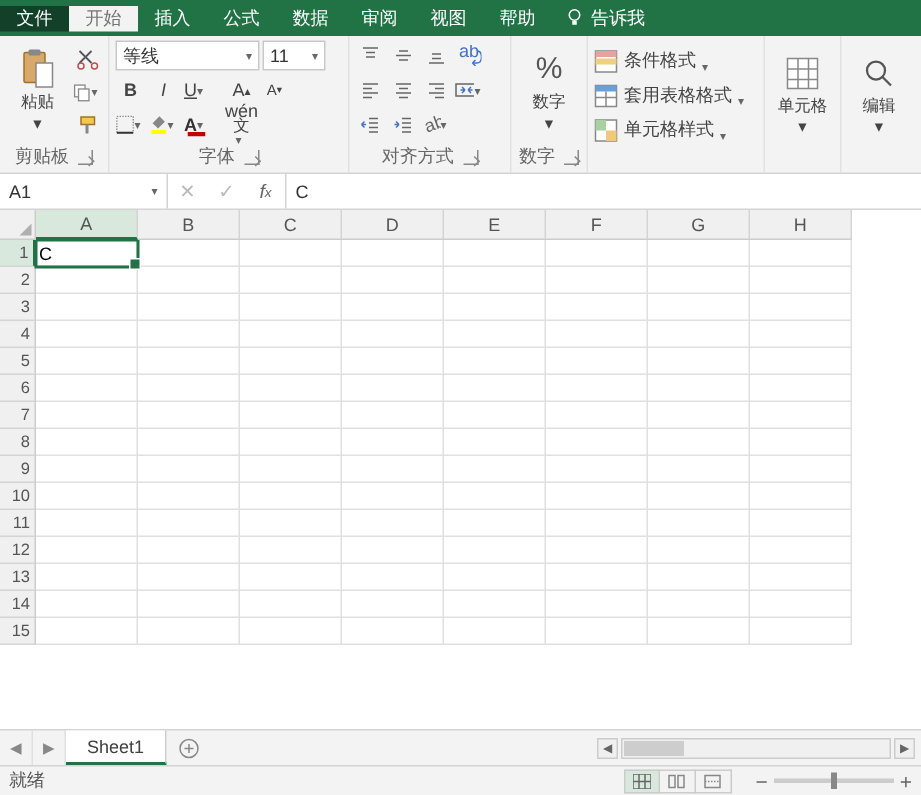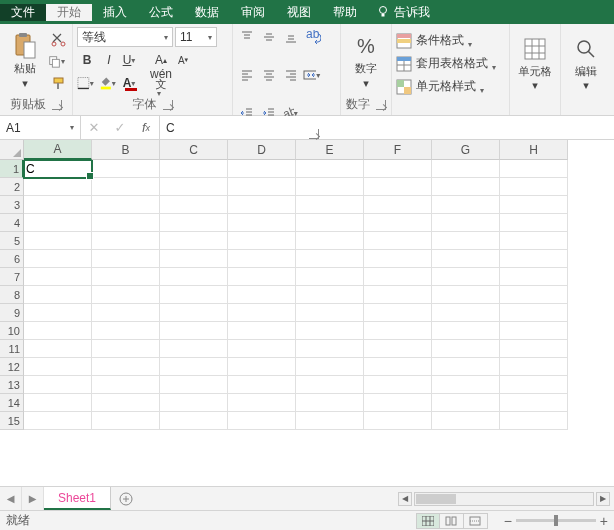--- a/index.html
+++ b/index.html
@@ -21,21 +21,21 @@
 .col{display:flex;flex-direction:column;gap:2px;justify-content:flex-start;padding-top:2px}
 .row{display:flex;gap:2px;align-items:flex-end}
 .smbtn{width:20px;height:20px;display:flex;align-items:center;justify-content:center;cursor:pointer;color:#444;font-size:13px}
 .dd{width:8px;font-size:8px;color:#666}
 .combo{height:20px;border:1px solid #c8c8c8;background:#fff;display:flex;align-items:center;padding:0 4px;font-size:11px;color:#333}
 .combo .arr{margin-left:auto;font-size:8px;color:#666}
 .fmtrow{display:flex;align-items:flex-end;gap:4px;height:20px;cursor:pointer;font-size:11px;color:#444;white-space:nowrap}
 .fmtrow .ic{width:16px;height:16px}
 
 .fbar{height:24px;border-bottom:1px solid #d4d4d4;display:flex;align-items:stretch;background:#fff}
-.namebox{width:81px;border-right:1px solid #d4d4d4;display:flex;align-items:center;padding:0 6px;font-size:12px;color:#333}
+.namebox{width:112px;border-right:1px solid #d4d4d4;display:flex;align-items:center;padding:0 6px;font-size:12px;color:#333}
 .namebox .arr{margin-left:auto;font-size:8px;color:#666}
 .fbtns{display:flex;align-items:center;border-right:1px solid #d4d4d4}
 .fbtns .b{width:26px;display:flex;align-items:center;justify-content:center;color:#bbb;font-size:13px;height:100%}
 .finput{flex:1;padding:0 6px;display:flex;align-items:center;font-size:12px;color:#333}
 
 .gridwrap{flex:1;display:flex;overflow:hidden;position:relative}
 .corner{width:24px;height:20px;background:#f0f0f0;border-right:1px solid #ccc;border-bottom:1px solid #ccc;position:relative}
 .corner::after{content:"";position:absolute;right:2px;bottom:2px;width:0;height:0;border-left:8px solid transparent;border-bottom:8px solid #b0b0b0}
 .colheads{display:flex;height:20px}
 .ch{width:68px;background:#f0f0f0;border-right:1px solid #d4d4d4;border-bottom:1px solid #ccc;display:flex;align-items:center;justify-content:center;font-size:12px;color:#555}
@@ -44,21 +44,21 @@
 .rh{height:18px;background:#f0f0f0;border-right:1px solid #ccc;border-bottom:1px solid #d4d4d4;display:flex;align-items:center;justify-content:flex-end;padding-right:3px;font-size:11px;color:#555}
 .rh.sel{background:#d8e8dd;border-right:2px solid #217346}
 .cells{position:relative}
 .crow{display:flex;height:18px}
 .cell{width:68px;border-right:1px solid #e0e0e0;border-bottom:1px solid #e0e0e0;padding:0 2px;font-size:12px;display:flex;align-items:center}
 .cell.active{outline:2px solid #217346;outline-offset:-1px;position:relative;z-index:2}
 .cell.active::after{content:"";position:absolute;right:-3px;bottom:-3px;width:6px;height:6px;background:#217346;border:1px solid #fff}
 
 .sheettabs{height:24px;border-top:1px solid #d4d4d4;background:#f3f3f3;display:flex;align-items:stretch}
 .navbtn{width:22px;display:flex;align-items:center;justify-content:center;color:#888;font-size:10px;border-right:1px solid #e0e0e0}
-.sheet{padding:0 14px;display:flex;align-items:center;background:#fff;border-right:1px solid #ccc;border-bottom:2px solid #217346;font-size:12px;color:#ec4899}
+.sheet{padding:0 14px;display:flex;align-items:center;background:#fff;border-right:1px solid #ccc;border-bottom:2px solid #217346;font-size:12px;color:#404040}
 .addsh{width:30px;display:flex;align-items:center;justify-content:center;color:#888}
 .hscroll{flex:1;display:flex;align-items:center;justify-content:flex-end;padding:0 4px;gap:2px}
 .sbar{width:180px;height:14px;background:#f0f0f0;border:1px solid #ccc;position:relative}
 .sbar .thumb{position:absolute;left:1px;top:1px;width:40px;height:10px;background:#cdcdcd}
 .sarrow{width:14px;height:14px;border:1px solid #ccc;display:flex;align-items:center;justify-content:center;font-size:8px;color:#666;background:#f0f0f0}
 
 .status{height:20px;background:#f3f3f3;border-top:1px solid #d4d4d4;display:flex;align-items:center;padding:0 6px;font-size:11px;color:#555;gap:8px}
 .status .views{margin-left:auto;display:flex;gap:0}
 .vbtn{width:24px;height:16px;border:1px solid #ccc;border-left:none;display:flex;align-items:center;justify-content:center}
 .vbtn:first-child{border-left:1px solid #ccc}
@@ -190,21 +190,21 @@
           </div>
       </div>
     </div>
     <div class="group-label">
         <span>字体</span>
         <span class="dlaunch"></span>
       </div>
   </div>
 
   <div class="group" style="width:108px">
-    <div class="group-body" style="flex-direction:column;gap:18px">
+    <div class="group-body" style="flex-direction:column;gap:3px">
       <div class="row">
         <div class="smbtn">
             <svg width="14" height="14">
               <g stroke="#666">
                 <line x1="2" y1="2" x2="12" y2="2"></line>
                 <line x1="4" y1="5" x2="10" y2="5"></line>
                 <line x1="4" y1="8" x2="10" y2="8"></line>
               </g>
             </svg>
           </div>

